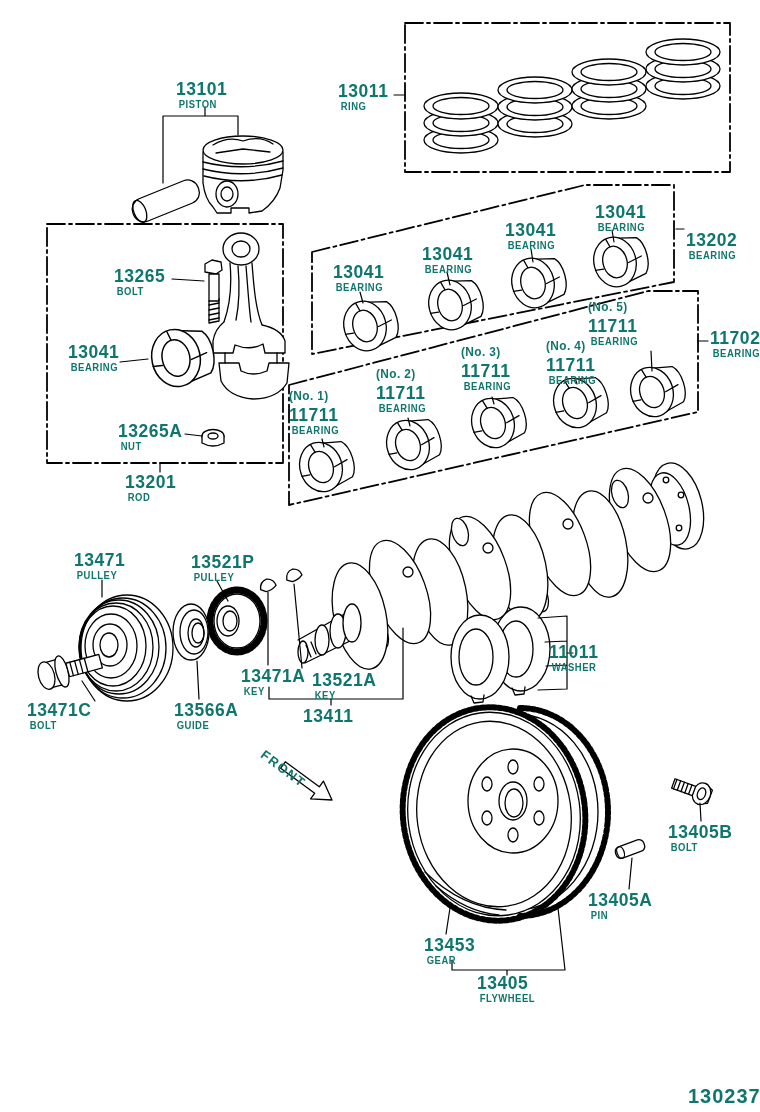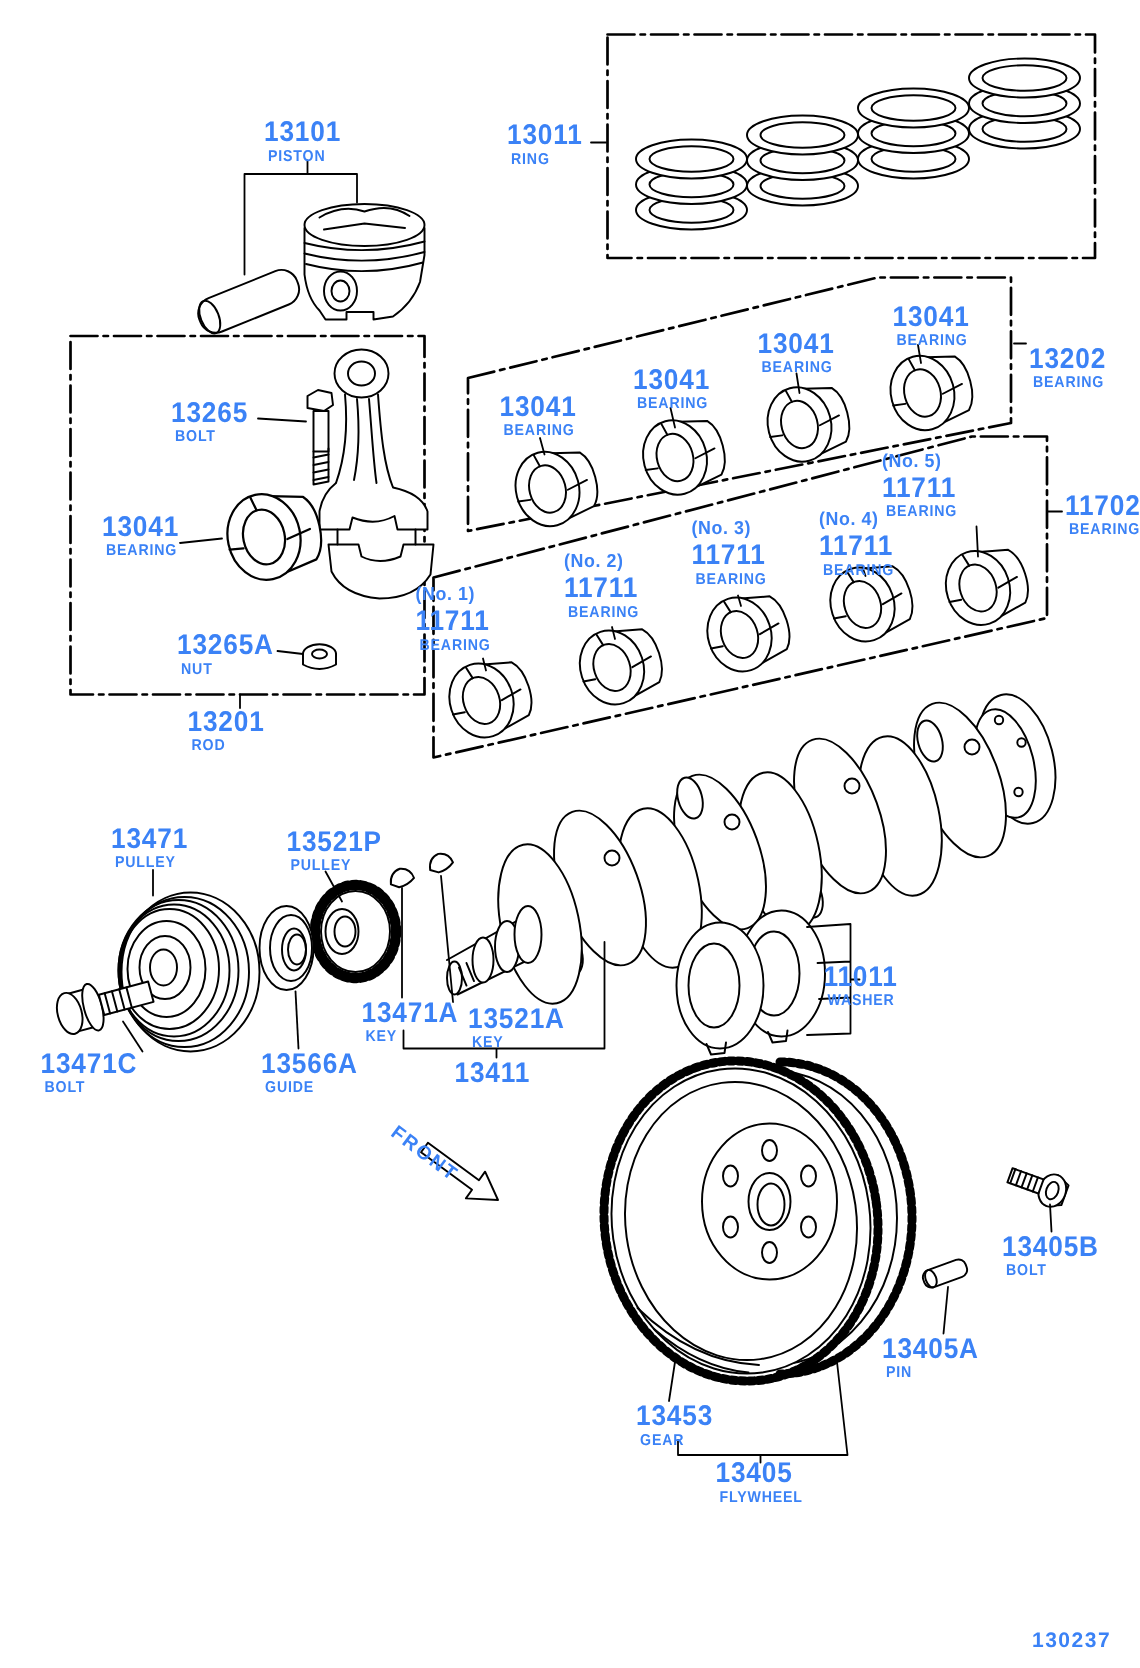--- a/index.html
+++ b/index.html
@@ -1,28 +1,28 @@
 <!DOCTYPE html>
 <html><head>
 <meta charset="utf-8">
 <style>
   html,body{margin:0;padding:0;background:#fff}
   .stage{position:relative;width:760px;height:1112px;background:#ffffff;overflow:hidden;
-         font-family:"Liberation Sans",sans-serif;color:#3b82f6}
+         font-family:"Liberation Sans",sans-serif;color:#0f766e}
   .art{position:absolute;left:0;top:0}
   .plabel{position:absolute;line-height:1;white-space:nowrap}
   .plabel .pfx{font-size:12.5px;font-weight:700;letter-spacing:.4px;margin-bottom:2px;
                transform:scaleX(.95);transform-origin:left top}
   .plabel .num{font-size:19px;font-weight:700;letter-spacing:.6px;
                transform:scaleX(.92);transform-origin:left top}
   .plabel .nm{font-size:10.5px;font-weight:700;letter-spacing:.6px;margin-top:1px;padding-left:3px;
               transform:scaleX(.9);transform-origin:left top}
   .front{position:absolute;left:267px;top:747px;font-size:13px;font-weight:700;letter-spacing:1.5px;
          transform:rotate(37deg);transform-origin:0 0}
-  .footer{position:absolute;left:688px;top:1085px;font-size:14px;font-weight:700;letter-spacing:1px}
+  .footer{position:absolute;left:688px;top:1085px;font-size:20px;font-weight:700;letter-spacing:1px}
 </style>
 </head>
 <body>
 
 <div class="stage">
 
   <svg class="art" width="760" height="1112" viewBox="0 0 760 1112">
     <defs>
       <g id="bearing">
         <path d="M 2,-24 L 27,-18 A 11 21 0 0 1 27,19 L 2,24 Z" fill="#fff"></path>
@@ -290,21 +290,21 @@
   </div>
   <div class="plabel" style="left:686px;top:230px">
     <div class="num">13202</div>
     <div class="nm">BEARING</div>
   </div>
   <div class="plabel" style="left:710px;top:328px">
     <div class="num">11702</div>
     <div class="nm">BEARING</div>
   </div>
 
-  <div class="plabel" style="left:277px;top:390px">
+  <div class="plabel" style="left:289px;top:390px">
     <div class="pfx">(No. 1)</div>
     <div class="num">11711</div>
     <div class="nm">BEARING</div>
   </div>
   <div class="plabel" style="left:376px;top:368px">
     <div class="pfx">(No. 2)</div>
     <div class="num">11711</div>
     <div class="nm">BEARING</div>
   </div>
   <div class="plabel" style="left:461px;top:346px">

